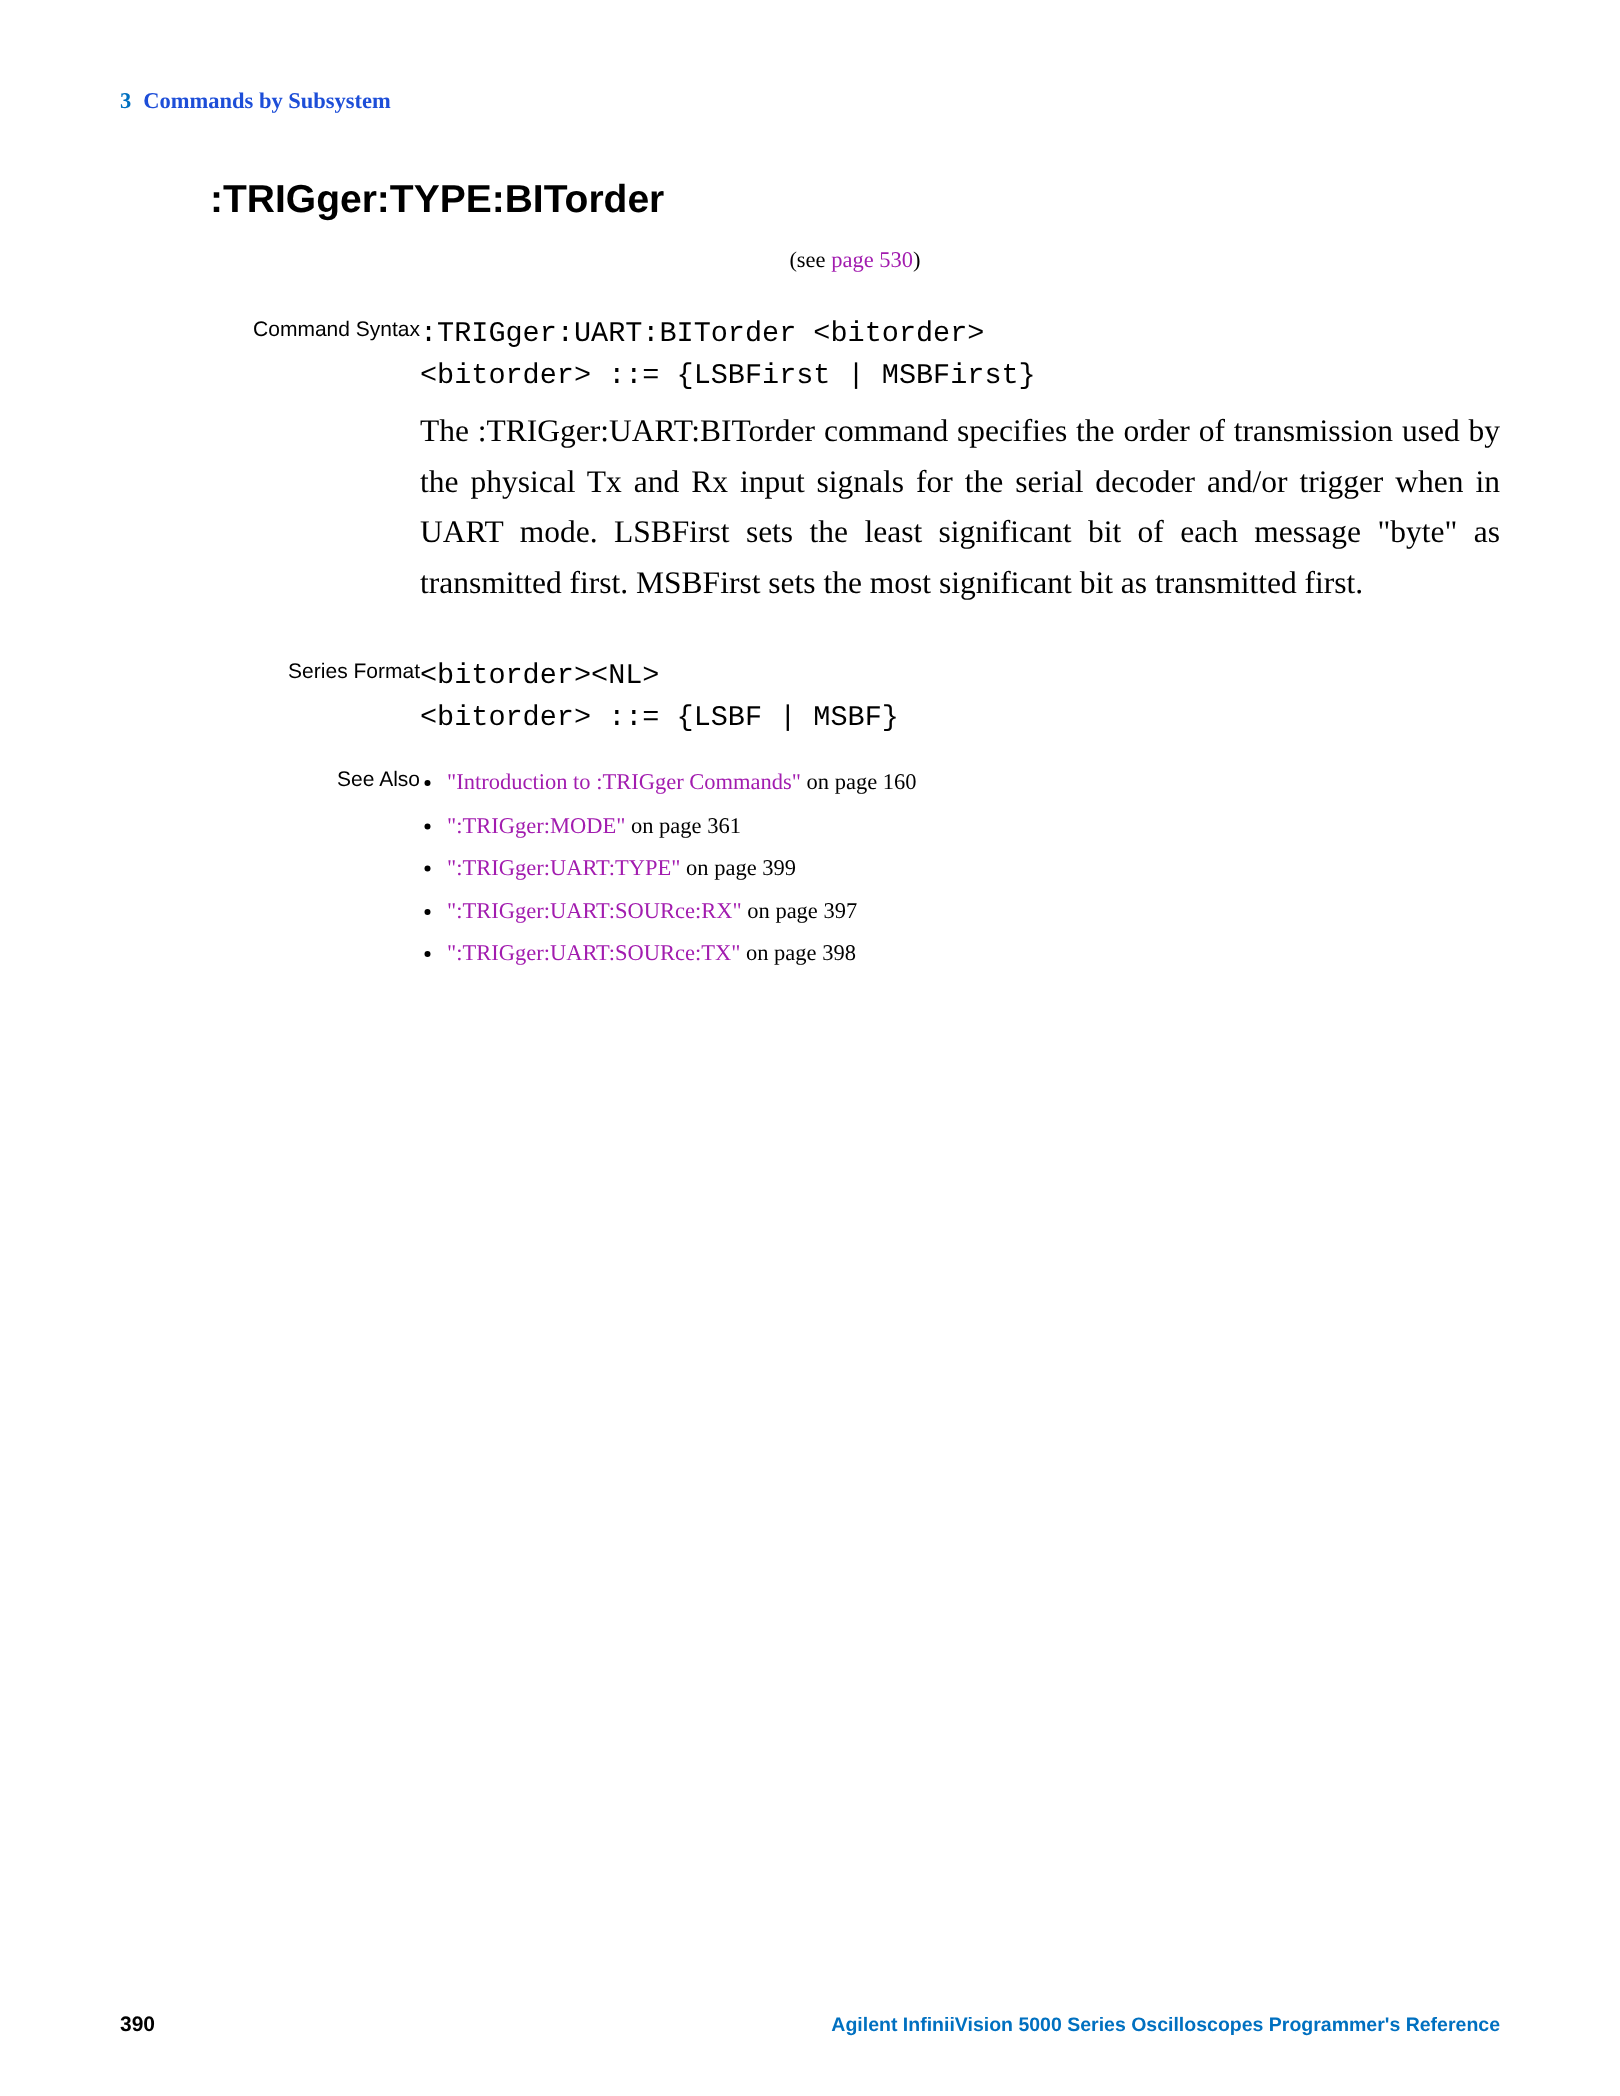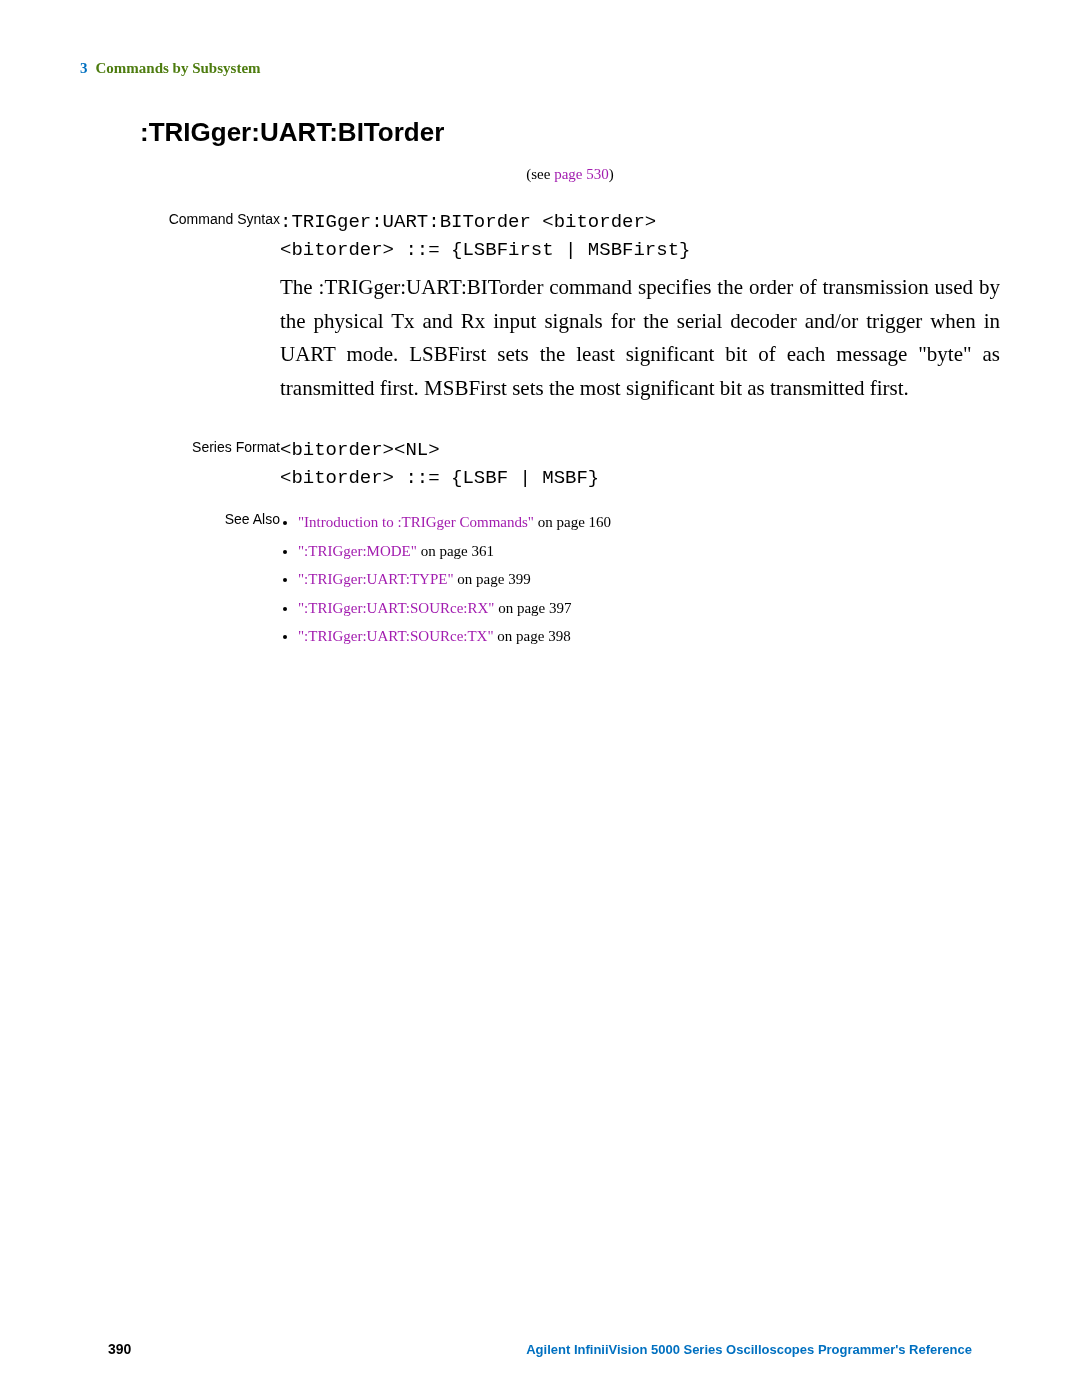--- a/index.html
+++ b/index.html
@@ -33,21 +33,21 @@
 
     .breadcrumb-number {
       font-weight: bold;
       color: #0070c0;
       font-size: 15px;
       margin-right: 8px;
     }
 
     .breadcrumb-text {
       font-weight: bold;
-      color: #4d7c0f;
+      color: #1d4ed8;
       font-size: 15px;
     }
 
     .section-title {
       font-size: 26px;
       font-weight: bold;
       font-family: Arial, Helvetica, sans-serif;
       margin-bottom: 18px;
       margin-left: 60px;
     }
@@ -117,21 +117,21 @@
     }
 
     .footer {
       position: absolute;
       bottom: 40px;
       left: 0;
       right: 0;
       display: flex;
       justify-content: space-between;
       align-items: center;
-      padding: 0 108px;
+      padding: 0 80px;
     }
 
     .footer-page-num {
       font-weight: bold;
       font-family: Arial, Helvetica, sans-serif;
       font-size: 14px;
       color: #000;
     }
 
     .footer-title {
@@ -154,21 +154,21 @@
 </head>
 <body>
 
 <div class="page">
 
   <div class="header-breadcrumb">
     <span class="breadcrumb-number">3</span>
     <span class="breadcrumb-text">Commands by Subsystem</span>
   </div>
 
-  <div class="section-title">:TRIGger:UART:BITorder</div>
+  <div class="section-title">:TRIGger:TYPE:BITorder</div>
 
   <div class="see-page">
     (see <a class="link">page 530</a>)
   </div>
 
   <table class="content-table">
     <colgroup>
       <col style="width: 195px;">
       <col>
     </colgroup>

